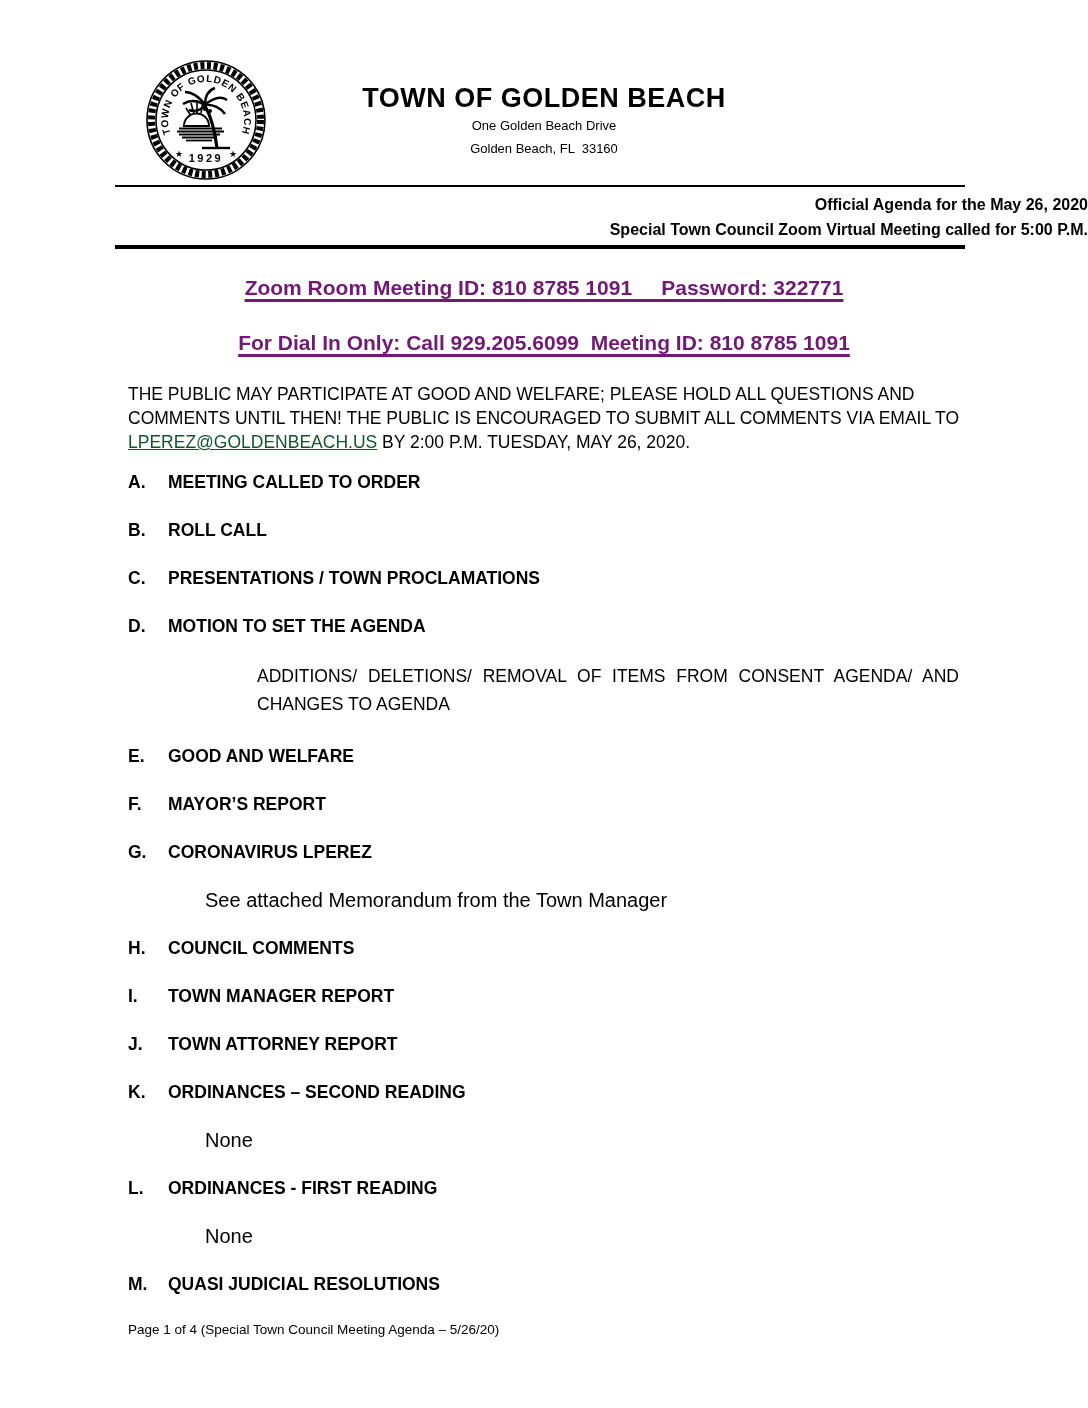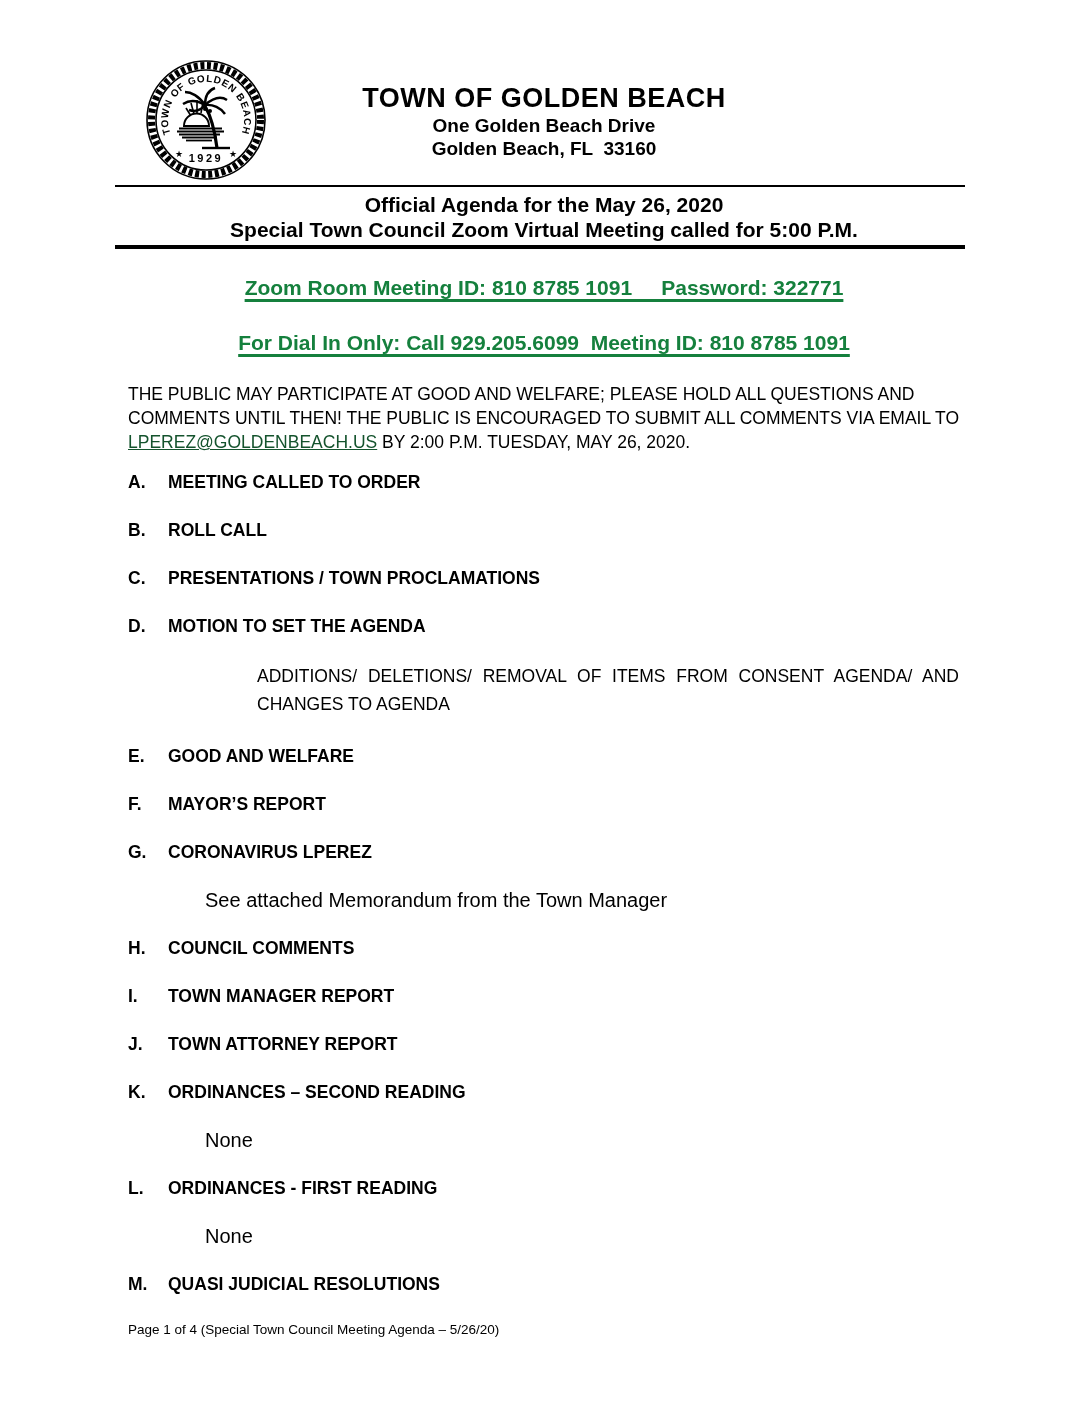--- a/index.html
+++ b/index.html
@@ -23,41 +23,41 @@
     height: 124px;
   }
   .header-text { text-align: center; }
   .org-name {
     font-size: 27px;
     font-weight: bold;
     letter-spacing: 0.5px;
     line-height: 32px;
   }
   .addr {
-    font-size: 19px;
-    font-weight: bold;
+    font-size: 13px;
+    font-weight: normal;
     line-height: 23px;
     white-space: pre;
   }
   
   .rule { background: #000; margin-left: 115px; margin-right: 123px; }
   .rule-thin  { height: 2px; margin-top: 25px; }
   .rule-thick { height: 4px; margin-top: 3px; }
   
   .title-block {
     margin-top: 5px;
-    text-align: center;
-    font-weight: bold;
-    font-size: 21px;
+    text-align: right;
+    font-weight: bold;
+    font-size: 16px;
     line-height: 25px;
   }
   
   .red-line {
     text-align: center;
-    color: #15803d;
+    color: #701a75;
     font-weight: bold;
     font-size: 21px;
     line-height: 25px;
     white-space: pre;
     text-decoration: underline;
     text-decoration-thickness: 2.5px;
     text-underline-offset: 4px;
   }
   .red-line-1 { margin-top: 26px; }
   .red-line-2 { margin-top: 30px; }

